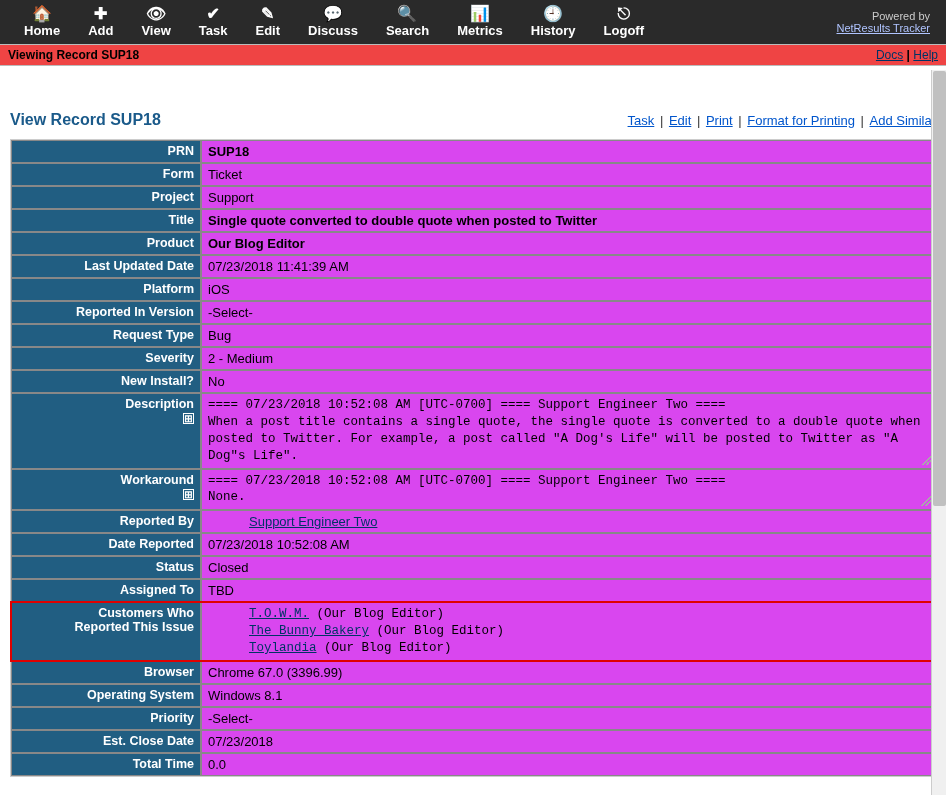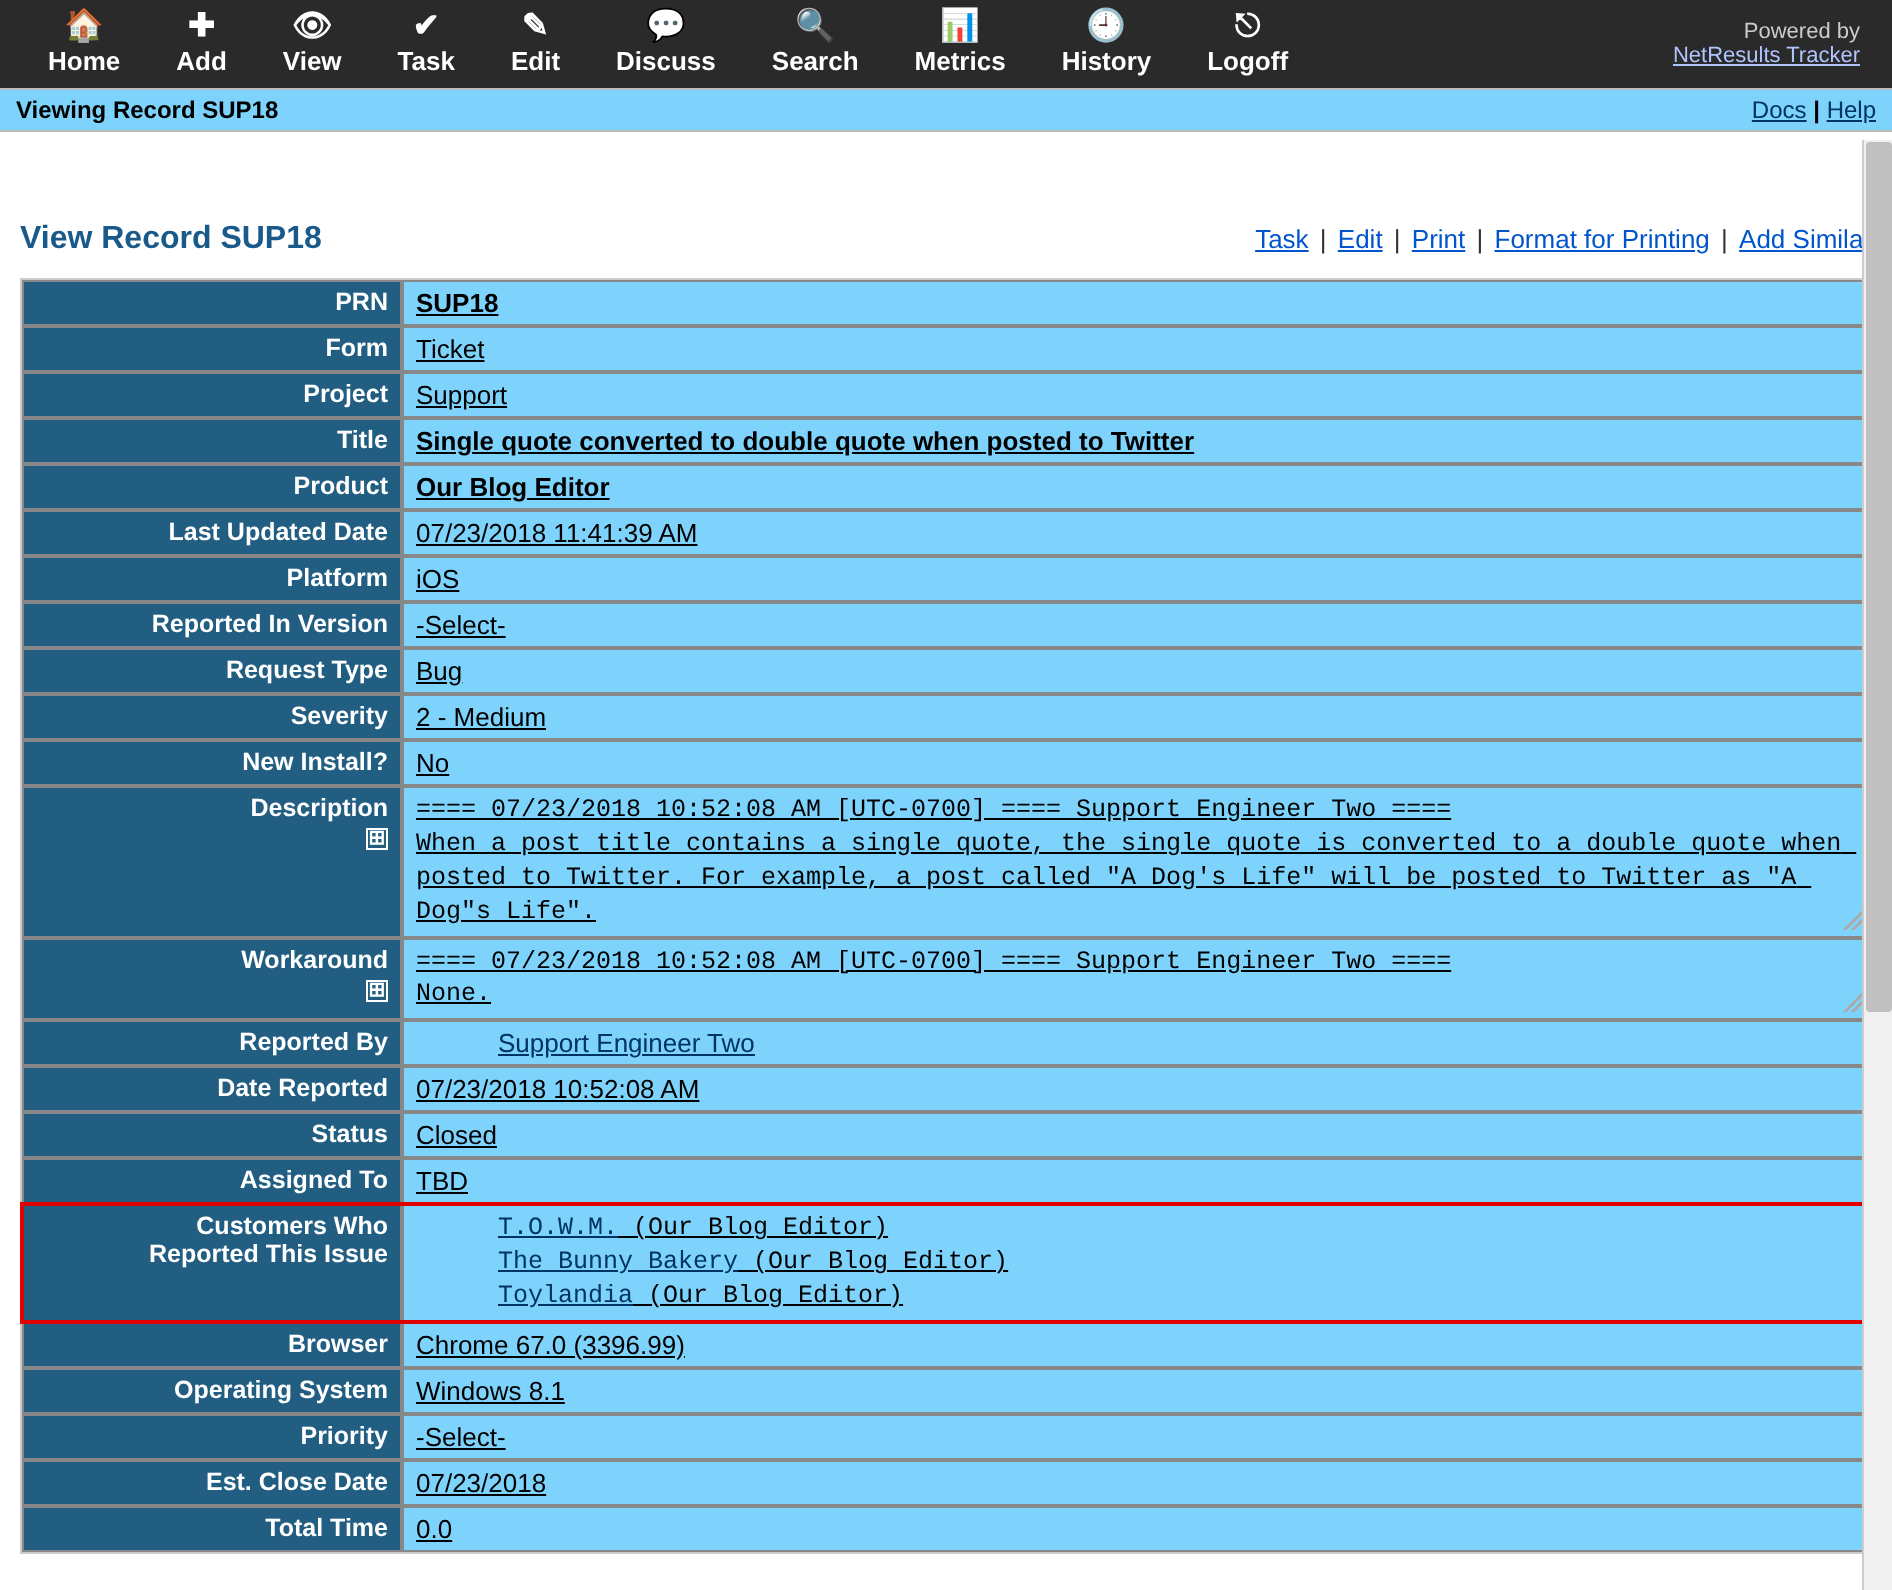--- a/index.html
+++ b/index.html
@@ -25,21 +25,21 @@
   .toolbar-spacer { flex: 1; }
   .toolbar-right {
     color: #ccc;
     text-align: right;
     font-size: 11px;
     padding-right: 6px;
   }
   .toolbar-right a { color: #b0c4ff; text-decoration: underline; }
   
   .subbar {
-    background: #7dd3fc;
+    background: #ef4444;
     border-top: 1px solid #bbb;
     border-bottom: 1px solid #bbb;
     padding: 3px 8px;
     display: flex;
     justify-content: space-between;
     font-size: 12px;
     font-weight: bold;
   }
   .subbar a { color: #003366; text-decoration: underline; font-weight: normal; }
   
@@ -76,23 +76,22 @@
     background: #215e82;
     color: #fff;
     text-align: right;
     font-weight: bold;
     width: 190px;
     font-size: 12.5px;
     padding-right: 6px;
     padding-left: 28px;
   }
   .record-table td.value-cell {
-    background: #7dd3fc;
+    background: #d946ef;
     font-size: 13px;
-    text-decoration: underline;
   }
   .value-cell.bold { font-weight: bold; }
   .value-cell a { color: #003366; text-decoration: underline; margin-left: 41px; }
   .value-cell .mono { font-family: "Courier New", monospace; font-size: 12.5px; line-height: 1.35; display:block; }
   .expand-icon { 
     display: inline-block;
     width: 11px; height: 11px;
     border: 1px solid #fff;
     text-align: center;
     line-height: 9px;

